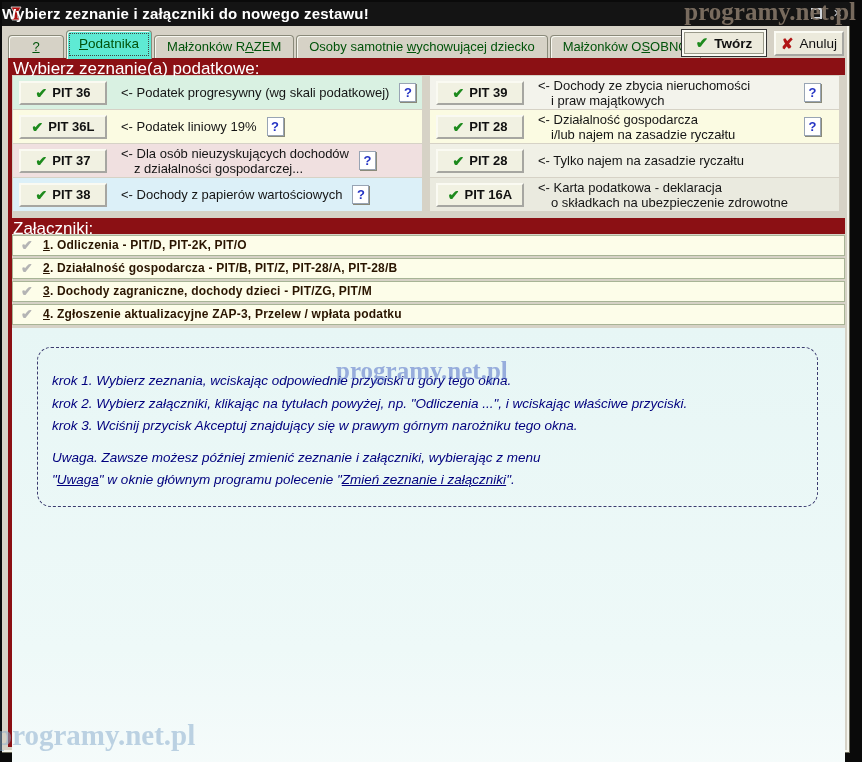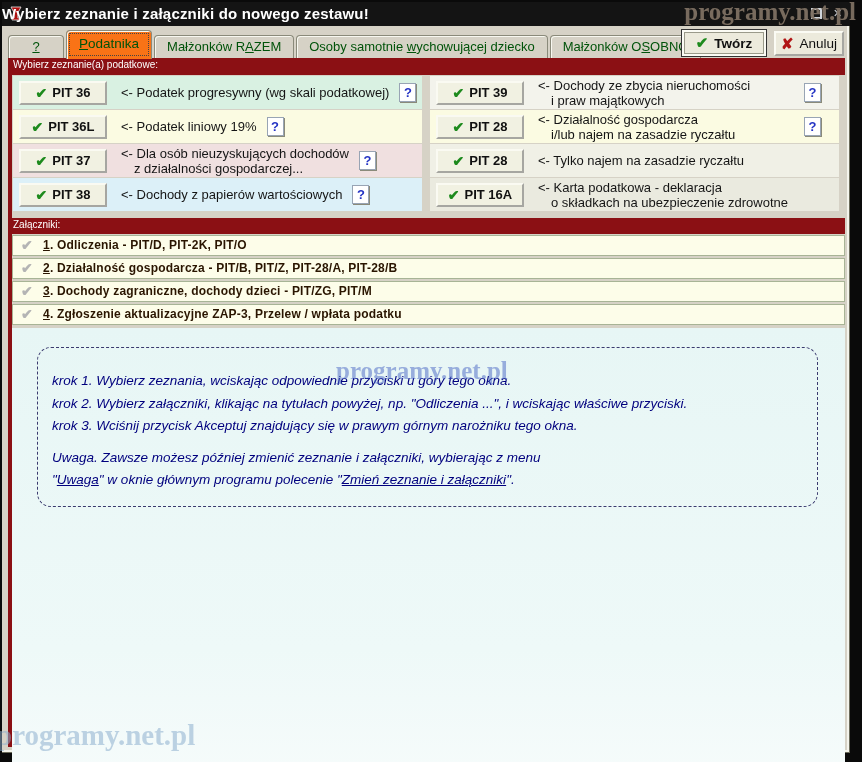--- a/index.html
+++ b/index.html
@@ -29,34 +29,34 @@
   .wm-bottom { left:-6px; top:717px; font-size:29px; color:rgba(140,175,205,.55); }
 
   
   .tabbar { position:absolute; left:6px; top:27px; height:30px; display:flex;
             align-items:flex-end; gap:2px; }
   .tab { border:1px solid #8a8a7a; border-bottom:none; border-radius:4px 4px 0 0;
          background:#d6d2c6; color:#00530a; height:24px; line-height:22px;
          padding:0 12px; text-align:center; cursor:pointer;
          box-shadow:inset 1px 1px 0 #f8f8f0; }
   .tab.tab-help { width:56px; padding:0; }
-  .tab.selected { background:#f97316; height:29px; line-height:26px; font-size:13.5px;
+  .tab.selected { background:#5eead4; height:29px; line-height:26px; font-size:13.5px;
                   outline:1px dotted #444; outline-offset:-4px; position:relative; z-index:2; }
   .action-btn { position:absolute; background:#eceadc; border:2px outset #fbfbf4;
                 font-size:13.5px; cursor:pointer; display:flex; align-items:center;
                 justify-content:center; gap:6px; color:#101010; }
   .btn-create { left:679px; top:27px; width:86px; height:28px; font-weight:bold;
                 border:1px solid #333; box-shadow:inset 0 0 0 2px #fbfbf4, inset 0 0 0 3px #9a9a8a; }
   .btn-cancel { left:772px; top:29px; width:70px; height:25px; }
   .chk-green { color:#1d8a1d; font-weight:bold; font-size:15px; }
   .x-red { color:#b01515; font-weight:bold; font-size:15px; }
 
   
   .red-bar { position:absolute; left:6px; width:837px; background:#8b1014; color:#fff;
-             font-size:10px; padding:1px 0 2px 5px; }
+             font-size:17px; padding:1px 0 2px 5px; }
   .hdr-forms { top:56px; height:17px; }
   .hdr-attach { top:216px; height:16px; }
   .red-strip { position:absolute; left:6px; top:56px; width:4px; height:689px; background:#8b1014; }
 
   
   .col { position:absolute; top:74px; display:flex; flex-direction:column; gap:1px; }
   .col-left  { left:11px;  width:409px; }
   .col-right { left:428px; width:409px; }
   .form-row { position:relative; height:33px; display:flex; align-items:center; }
   .rowL1 { background:#d9f1e2; } .rowL2 { background:#fbfbe2; }

